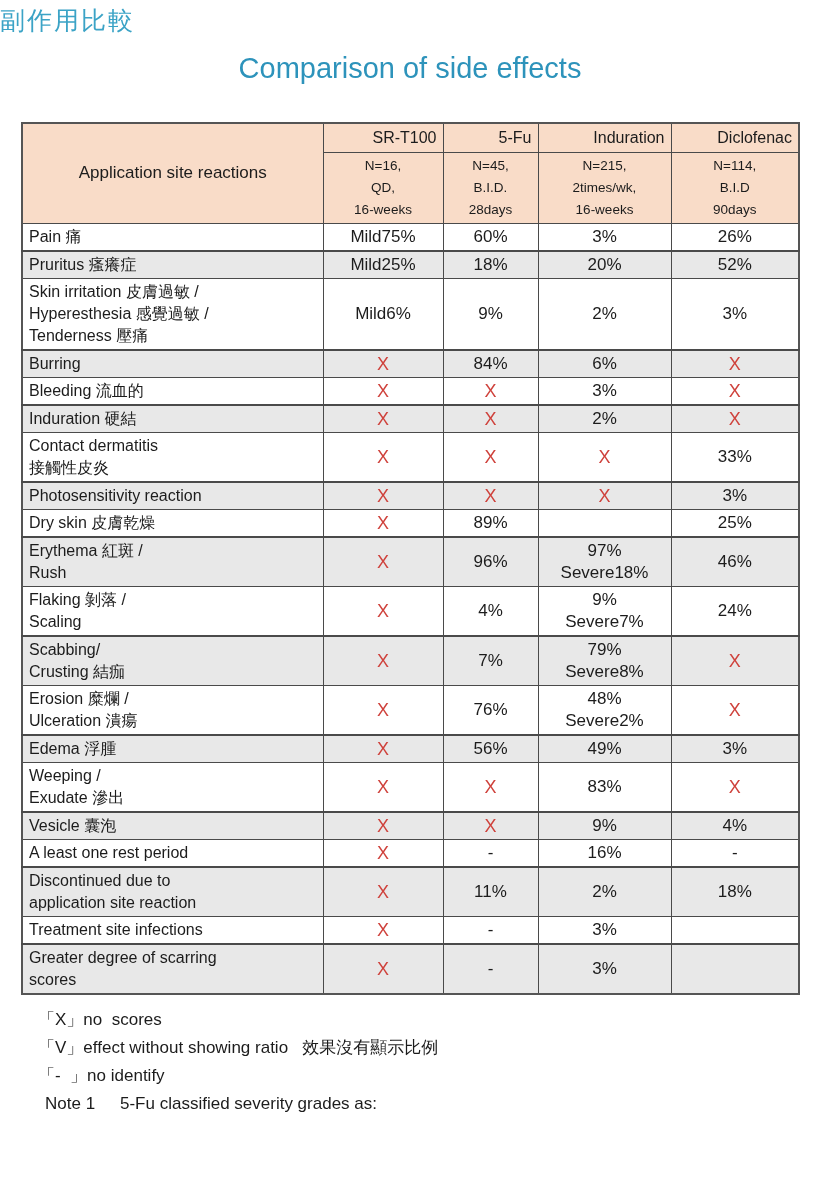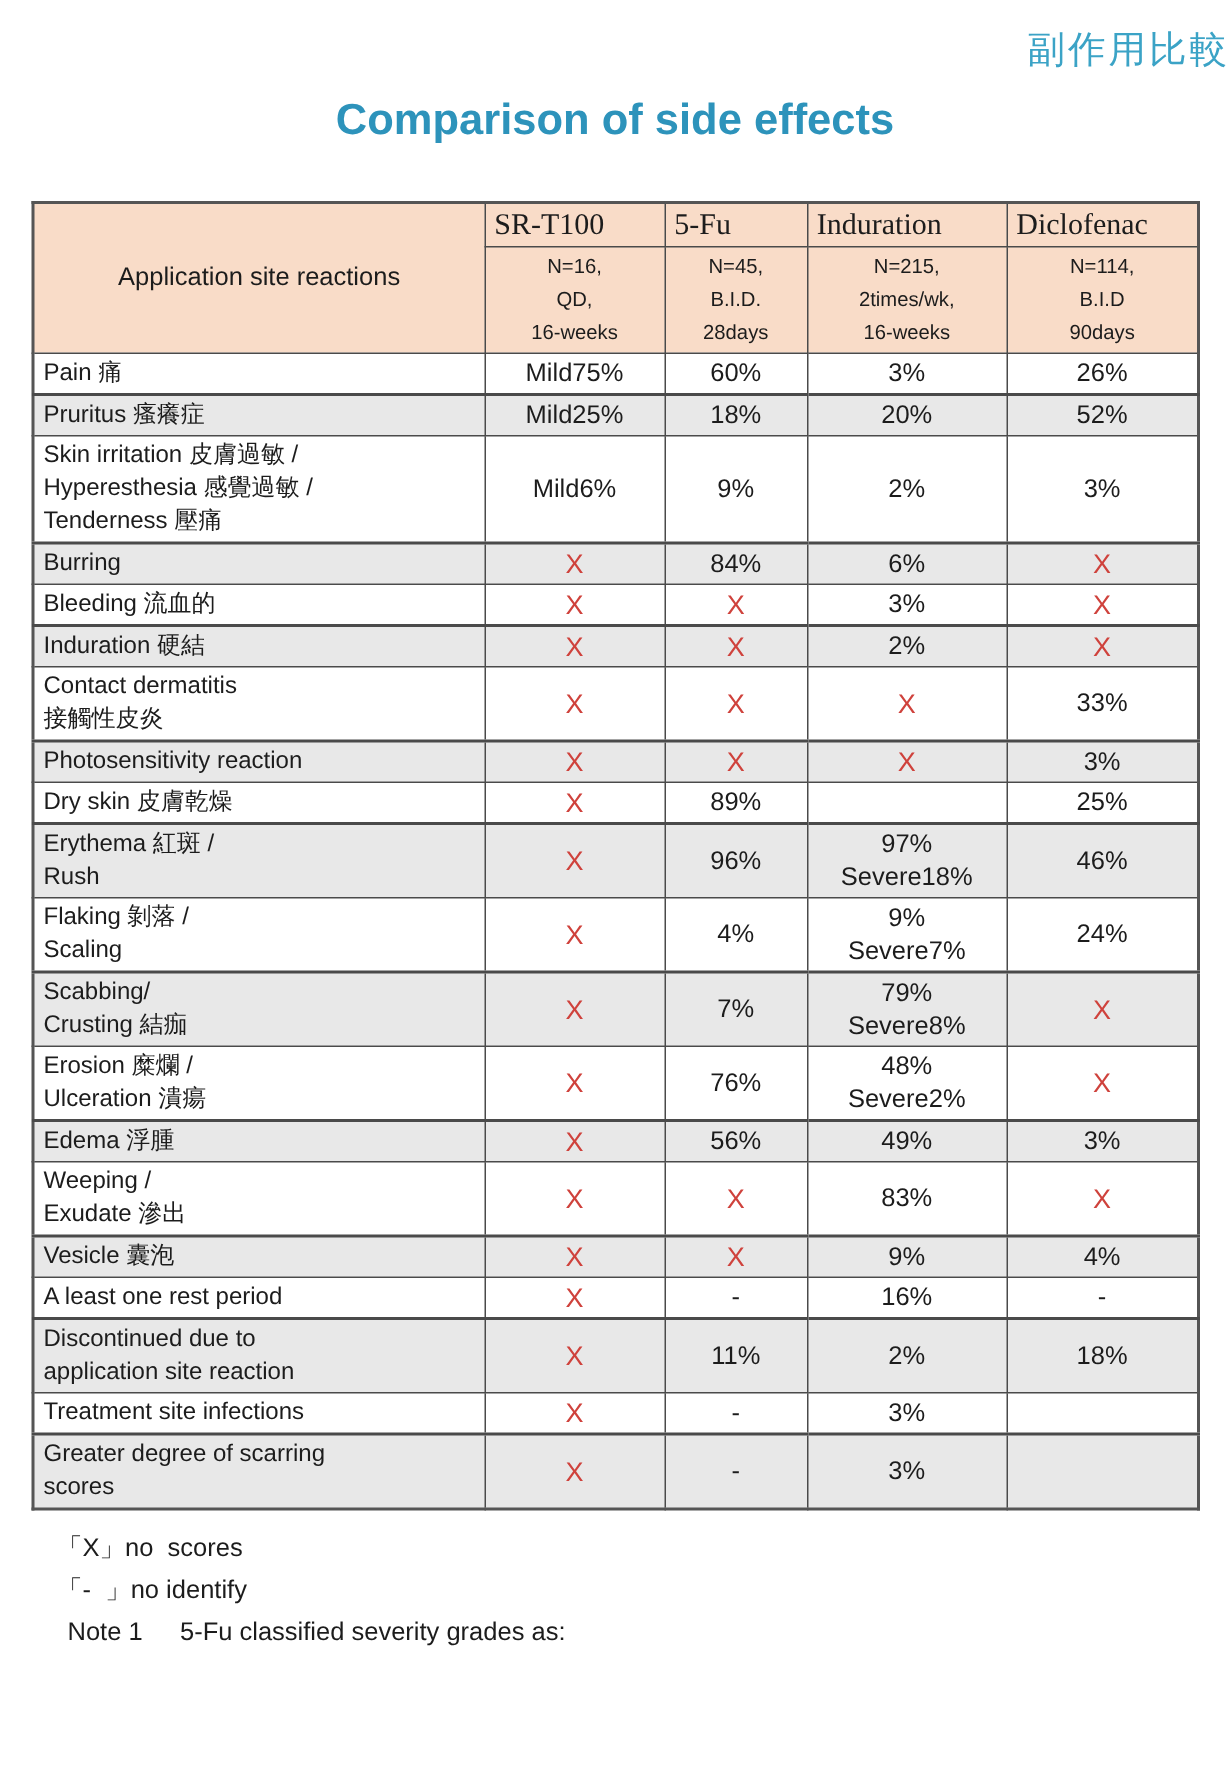--- a/index.html
+++ b/index.html
@@ -13,50 +13,50 @@
   }
   * { box-sizing: border-box; }
   html, body {
     margin: 0; padding: 0;
     width: 820px; height: 1192px;
     background: #ffffff;
     font-family: "Liberation Sans", "DejaVu Sans", sans-serif;
     color: var(--ink);
   }
   .title-zh {
-    text-align: right;
+    text-align: left;
     font-size: 25px;
     letter-spacing: 2px;
     color: var(--title-zh);
-    padding-top: 16px;
+    padding-top: 4px;
     font-weight: 400;
   }
   .title-en {
     text-align: center;
     font-size: 29px;
     color: var(--title-en);
     margin-top: 15px;
-    font-weight: 700;
+    font-weight: 400;
   }
   table.cmp {
     border-collapse: collapse;
     table-layout: fixed;
     width: 777px;
     margin: 37px 0 0 21px;
     border: 2px solid #555;
   }
   .cmp th, .cmp td {
     border: 1px solid var(--line);
     vertical-align: middle;
     line-height: 22px;
     padding: 2px 6px;
   }
   .cmp thead th { background: var(--header-bg); font-weight: 400; }
   .corner-cell { text-align: center; font-size: 17px; margin-left: 23px; }
-  .drug-name { text-align: left; font-size: 20px; height: 29px; padding: 1px 2px; font-family: Liberation Serif, serif; }
+  .drug-name { text-align: right; font-size: 16px; height: 29px; padding: 1px 2px; }
   .drug-detail {
     text-align: center;
     font-size: 13.5px;
     line-height: 20px;
     white-space: pre-line;
     height: 66px;
     padding: 1px 2px;
   }
   .row-label {
     text-align: left;
@@ -271,18 +271,19 @@
         <td class="cell-value x-mark">X</td>
         <td class="cell-value">-</td>
         <td class="cell-value">3%</td>
         <td class="cell-value"></td>
       </tr>
     </tbody>
 </table>
 
 <div class="legend">
   <div class="legend-line">「X」no  scores</div>
+  <div class="legend-line">「V」effect without showing ratio   效果沒有顯示比例</div>
   <div class="legend-line">「-  」no identify</div>
   <div class="note-line">
     <span class="note-label">Note 1</span>
     <span>5-Fu classified severity grades as:</span>
   </div>
 </div>
 
 </body></html>

